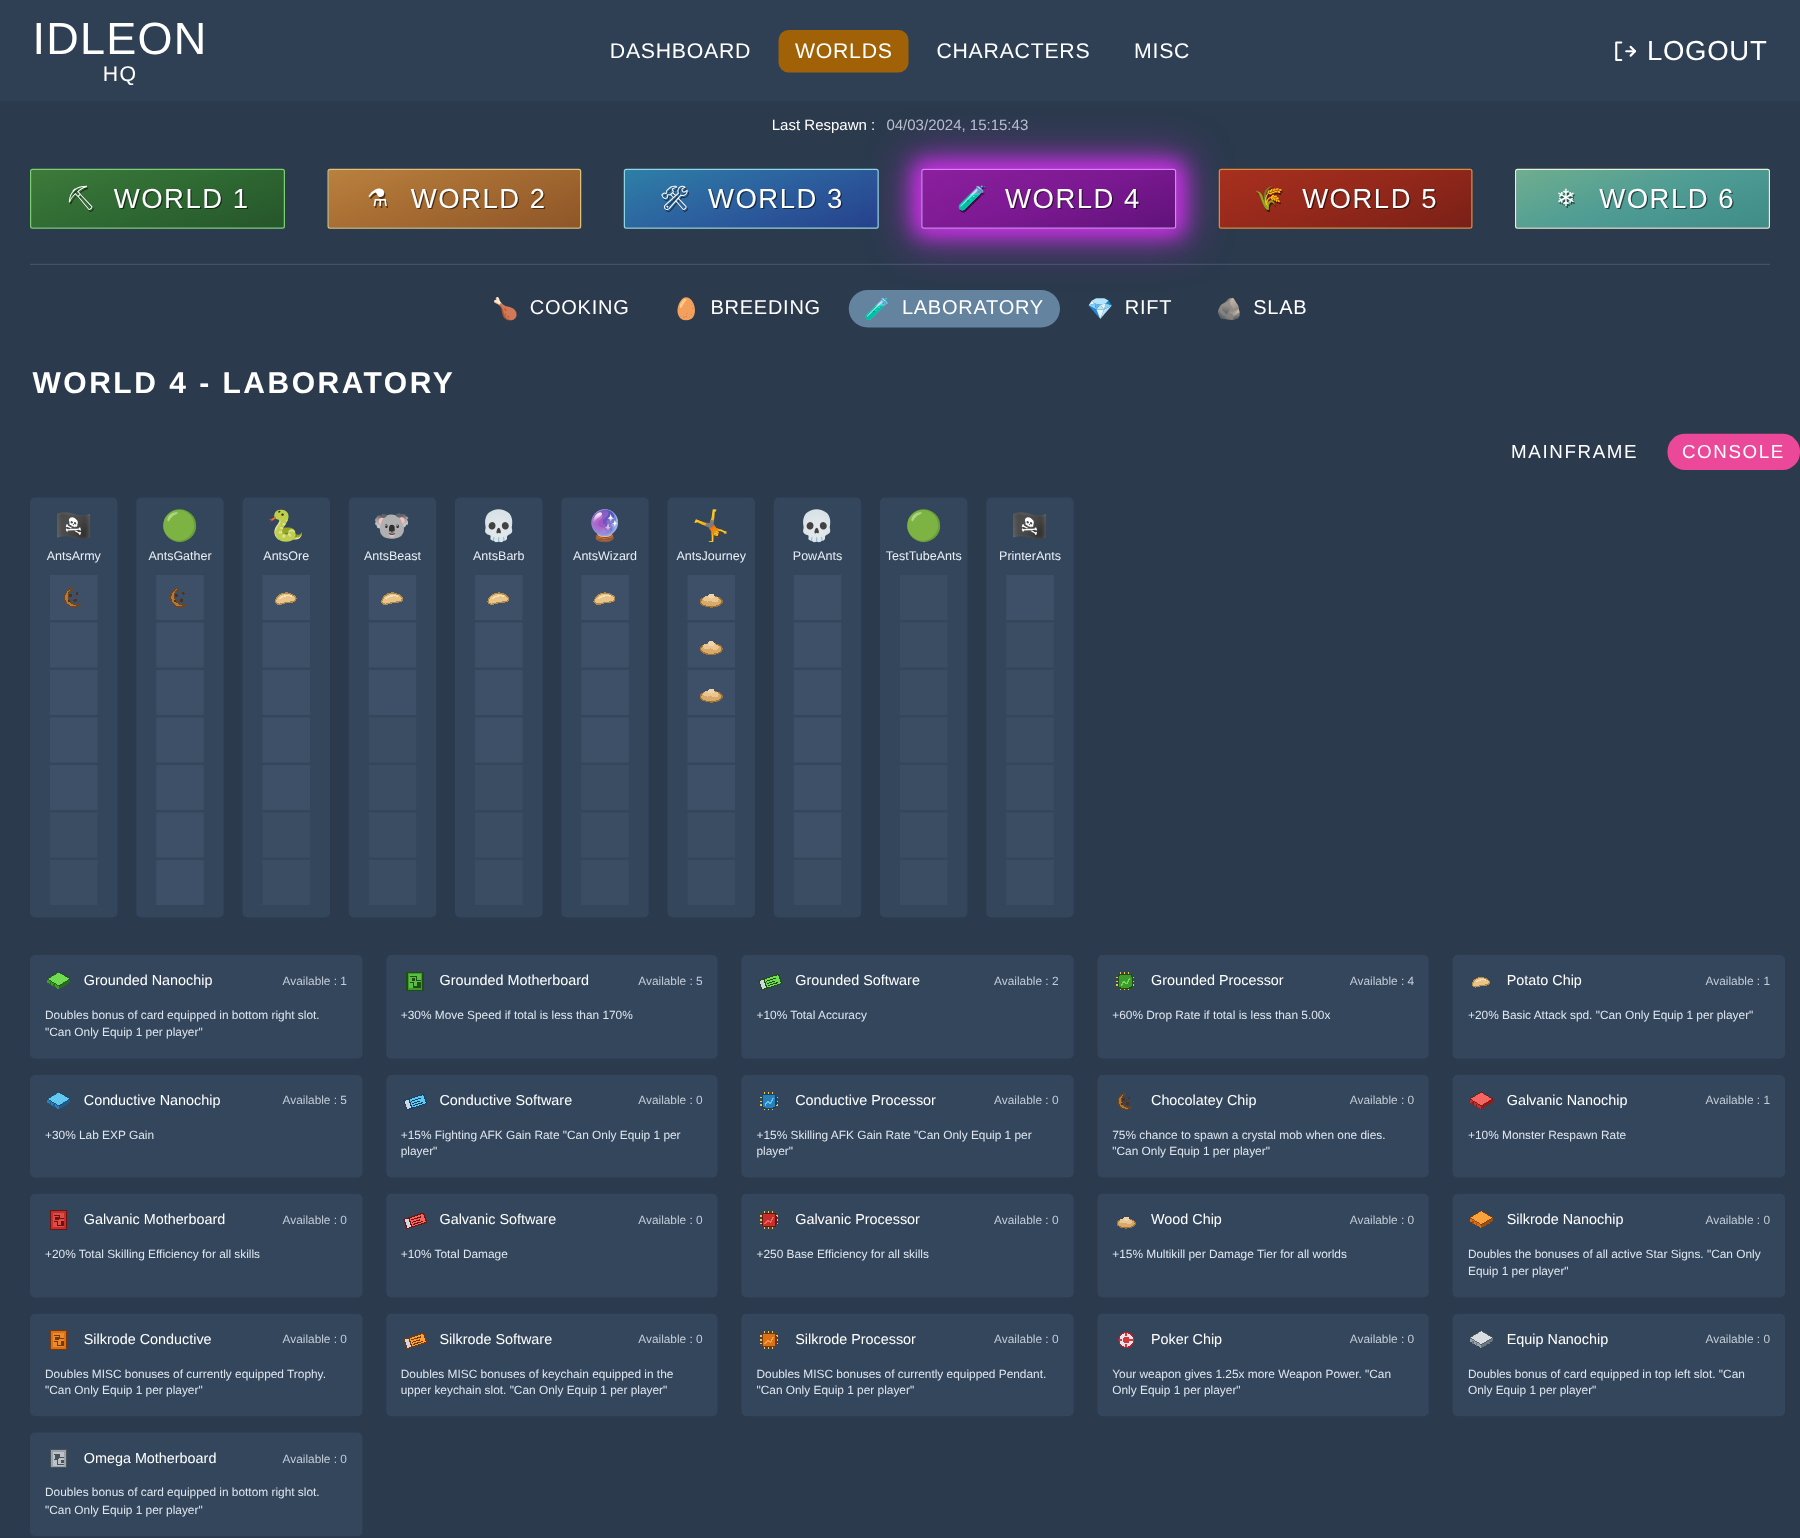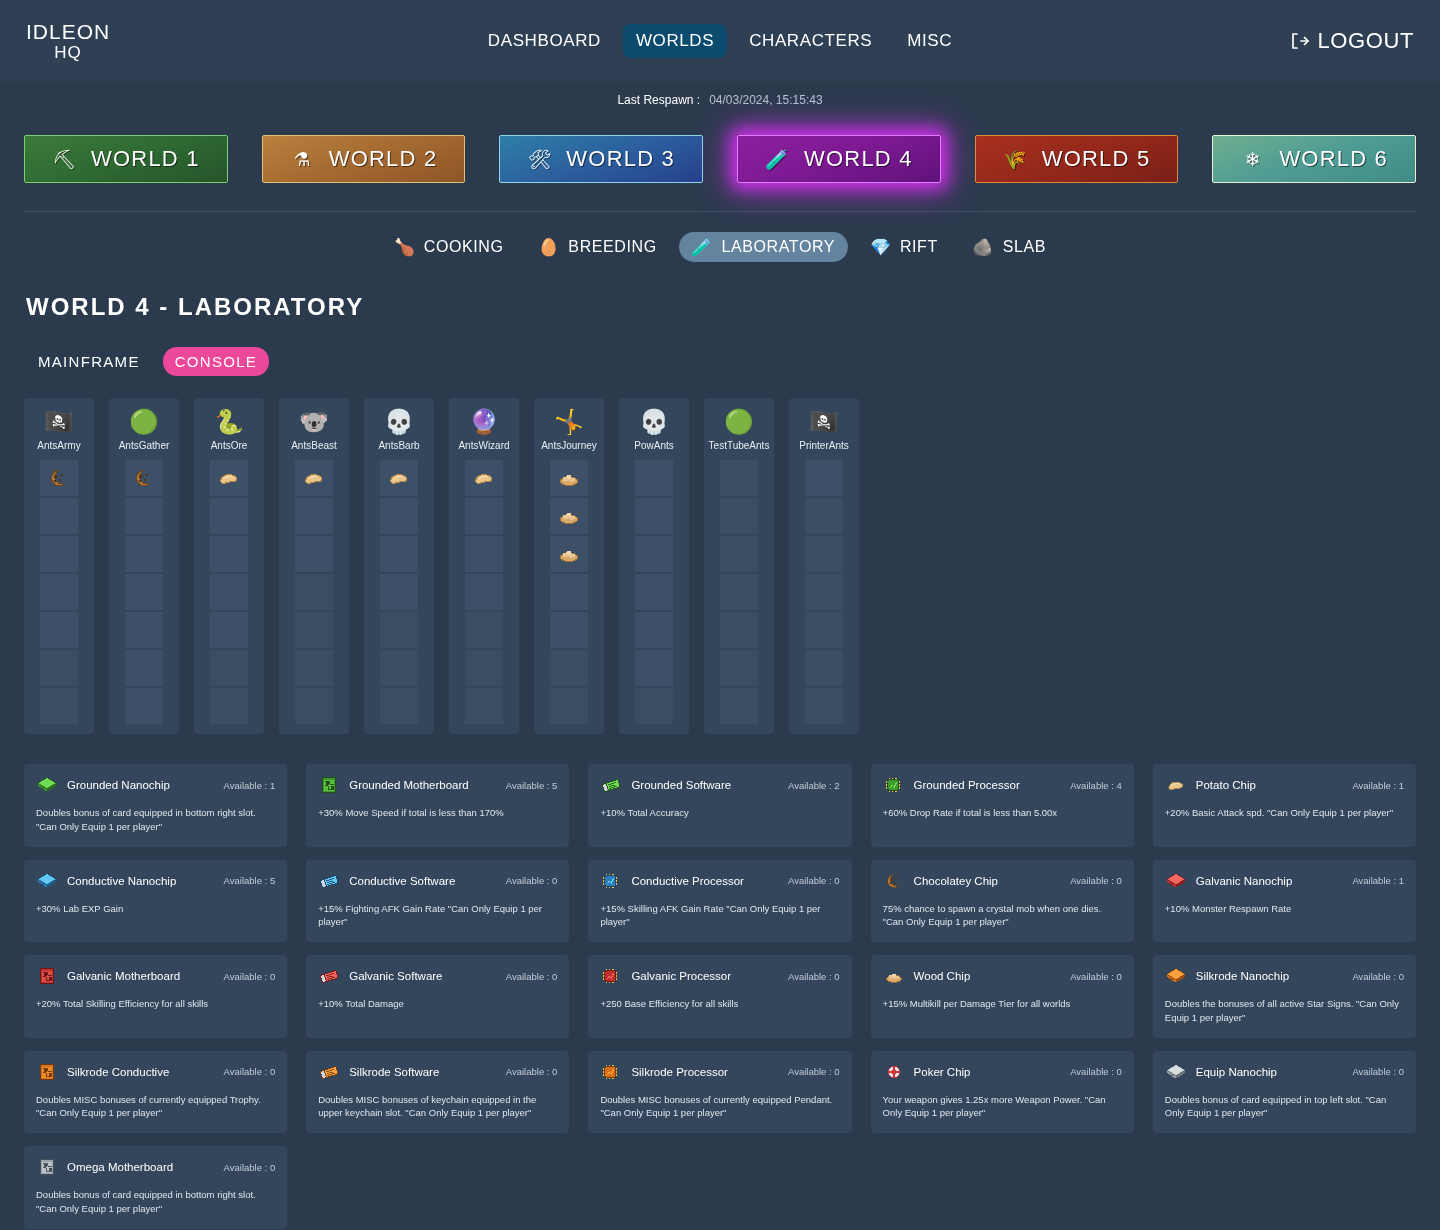--- a/index.html
+++ b/index.html
@@ -16,21 +16,21 @@
   .appbar {
     height: 81px;
     background: #2f4055;
     display: flex;
     align-items: center;
     padding: 0 26px;
     position: relative;
   }
   .brand { display: flex; flex-direction: column; line-height: 1; }
   .brand-main {
-    font-size: 21px;
+    font-size: 36px;
     font-weight: 400;
     letter-spacing: 1px;
     color: #ffffff;
   }
   .brand-sub {
     font-size: 17px;
     font-weight: 400;
     letter-spacing: 1px;
     color: #ffffff;
     align-self: center;
@@ -46,21 +46,21 @@
   }
   .topnav-item {
     font-size: 17px;
     letter-spacing: 0.6px;
     color: #ffffff;
     padding: 7px 13px;
     border-radius: 8px;
     cursor: pointer;
     white-space: nowrap;
   }
-  .topnav-item.active { background: #0c4a6e; }
+  .topnav-item.active { background: #a16207; }
   .logout {
     position: absolute;
     right: 26px;
     display: flex;
     align-items: center;
     gap: 9px;
     font-size: 22px;
     letter-spacing: 0.6px;
     cursor: pointer;
   }
@@ -154,20 +154,21 @@
     font-size: 24px;
     font-weight: 700;
     letter-spacing: 2px;
     color: #ffffff;
   }
   .viewtabs {
     display: flex;
     align-items: center;
     gap: 11px;
     margin: 26px 0 0 26px;
+    justify-content: flex-end;
   }
   .viewtab {
     font-size: 15px;
     letter-spacing: 1.3px;
     padding: 6px 12px;
     border-radius: 14px;
     cursor: pointer;
     color: #ffffff;
   }
   .viewtab.active { background: #ec4899; }
@@ -209,21 +210,21 @@
     cursor: pointer;
   }
   .slot.empty { background: #3a4d63; }
   .chipimg { width: 26px; height: 22px; display:block; }
 
   
   .cards {
     display: grid;
     grid-template-columns: repeat(5, 1fr);
     gap: 13px 19px;
-    margin: 30px 24px 0 24px;
+    margin: 30px 12px 0 24px;
   }
   .card {
     background: #34465c;
     border-radius: 4px;
     padding: 11px 12px 13px 12px;
     min-height: 73px;
     cursor: pointer;
   }
   .card-head {
     display: flex;

